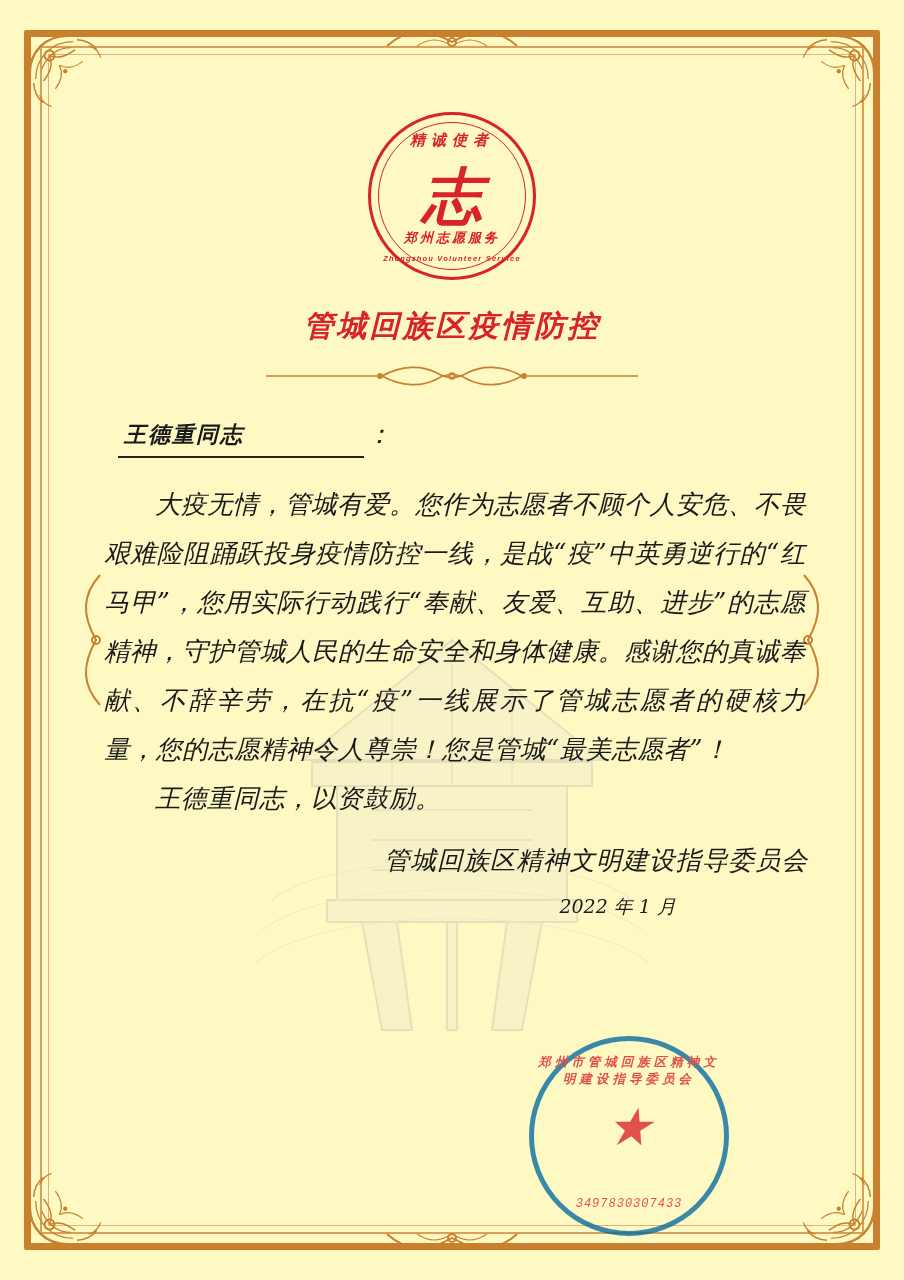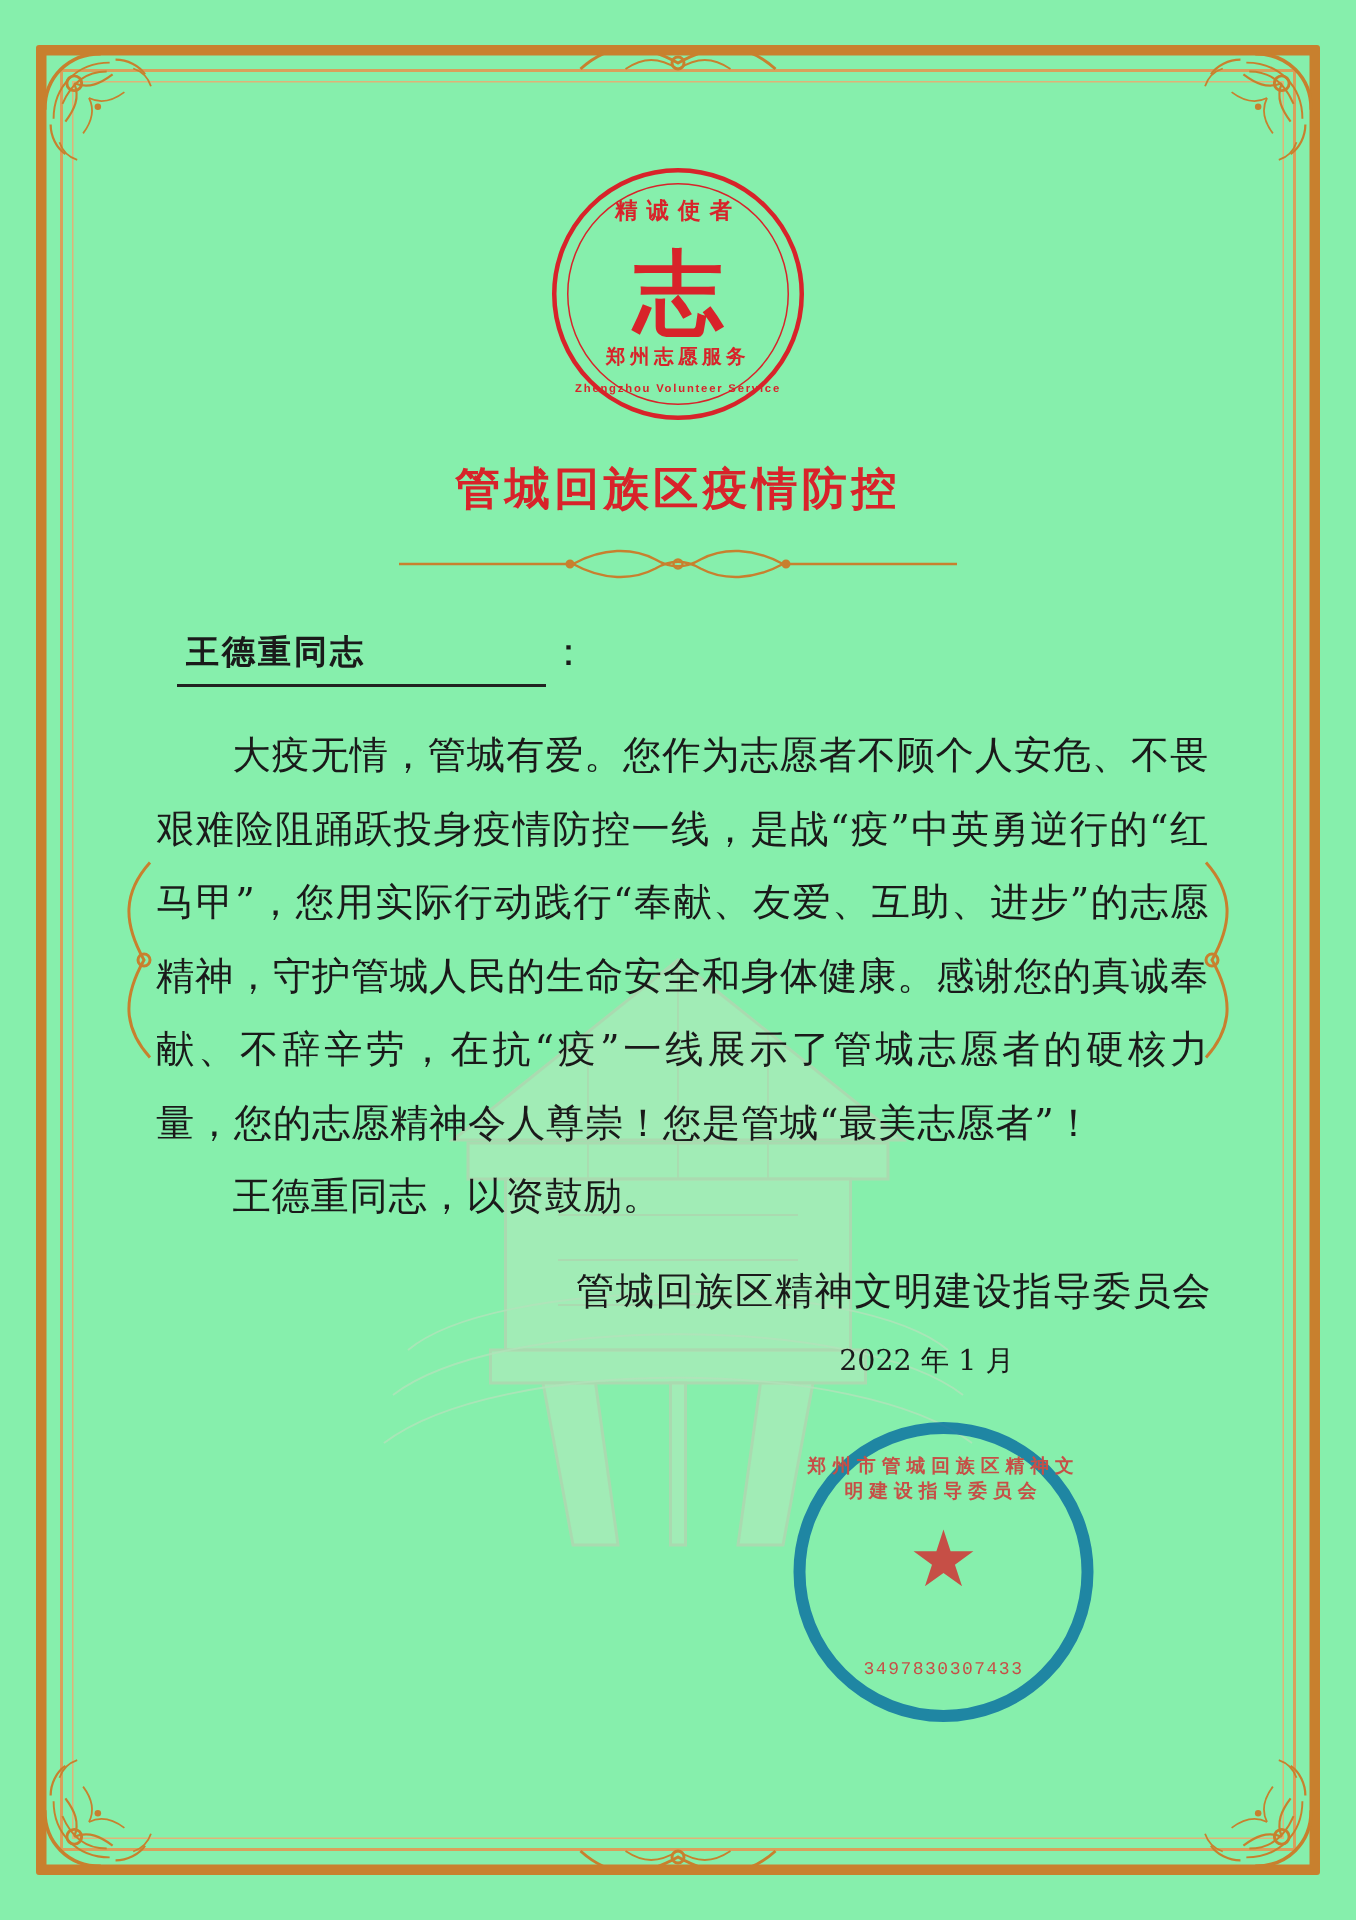--- a/index.html
+++ b/index.html
@@ -12,21 +12,22 @@
     height: 1280px;
     font-family: "Liberation Serif", "DejaVu Serif", serif;
     position: relative;
     overflow: hidden;
   }
 
   
   .certificate {
     position: absolute;
     inset: 0;
-    background: #86efac;
+    background: #fef9c3;
+    font-style: italic;
   }
 
   
   .border-outer {
     position: absolute;
     left: 24px;
     top: 30px;
     right: 24px;
     bottom: 30px;
     border: 7px solid #c8802e;
@@ -228,25 +229,25 @@
     color: #1a1a1a;
     padding-right: 132px;
     font-family: "DejaVu Serif", serif;
     text-align: right;
   }
 
   
   .stamp {
     position: absolute;
     right: 175px;
-    top: 948px;
+    top: 1036px;
     width: 200px;
     height: 200px;
     border-radius: 50%;
-    border: 8px solid #0369a1;
+    border: 5px solid #0369a1;
     opacity: .78;
     z-index: 4;
     box-sizing: border-box;
   }
   .stamp-star {
     position: absolute;
     left: 50%;
     top: 46%;
     transform: translate(-50%, -50%);
     color: #d8232a;

